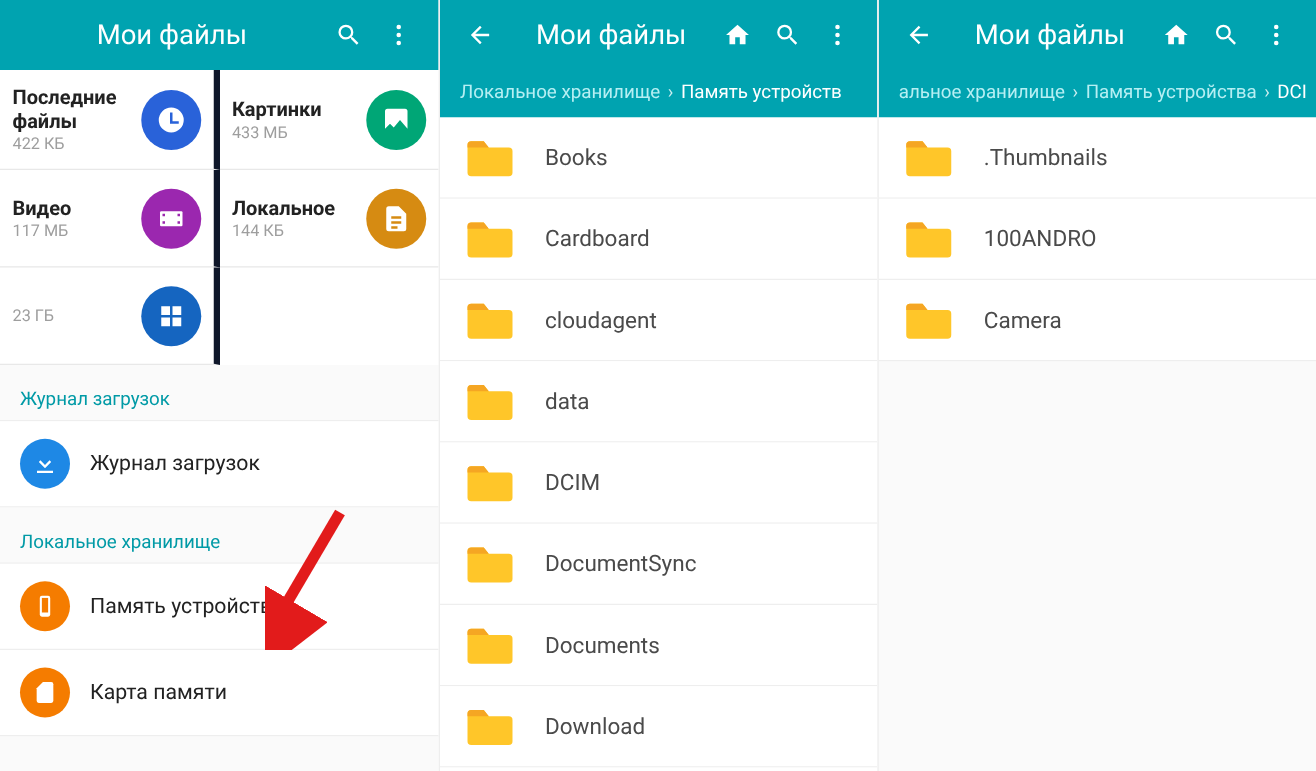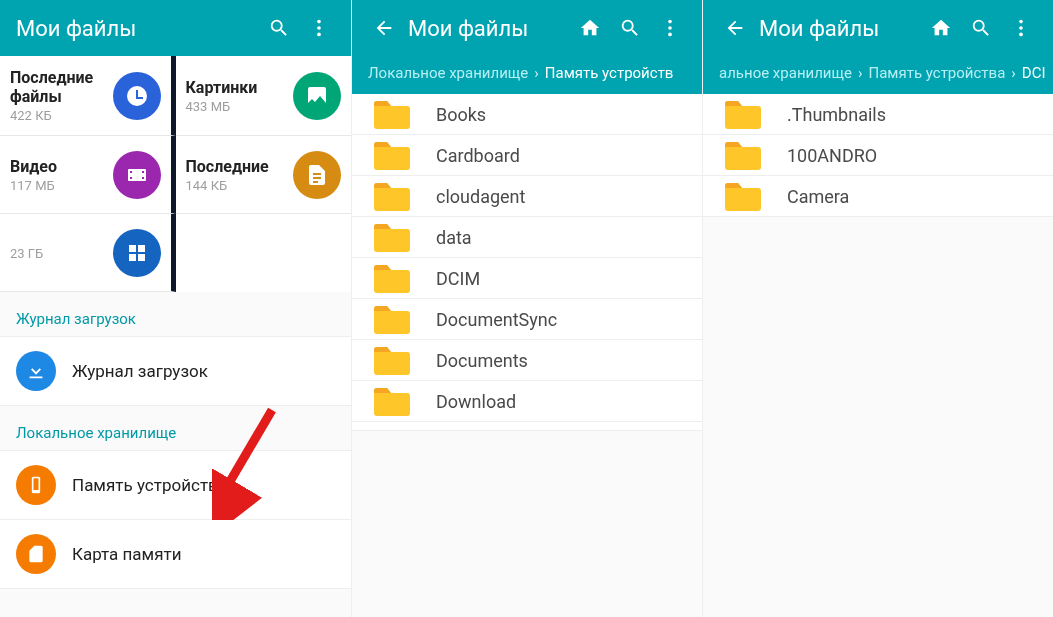--- a/index.html
+++ b/index.html
@@ -25,21 +25,21 @@
   .appbar {
     background: #00a3b0;
     color: #fff;
     height: 56px;
     display: flex;
     align-items: center;
     padding: 0 12px;
     font-size: 22px;
     font-weight: 400;
   }
-  .appbar .title { flex: 1; padding-left: 4px; }
+  .appbar .title { flex: 1; padding-left: 4px; text-align: center; }
   .appbar .icon-btn {
     width: 40px; height: 40px;
     display: flex; align-items: center; justify-content: center;
     color: #fff;
   }
   .appbar svg { fill: #fff; }
 
   .breadcrumb {
     background: #00a3b0;
     color: #b6eff3;
@@ -97,21 +97,21 @@
     width: 40px; height:40px; border-radius:50%;
     display:flex; align-items:center; justify-content:center;
     flex-shrink:0;
   }
   .row-label { font-size: 17px; color:#222; }
 
   
   .folder-list {}
   .folder-row {
     display:flex; align-items:center;
-    padding: 4px 20px;
+    padding: 16px 20px;
     border-bottom:1px solid #eee;
     gap: 24px;
     background:#fff;
   }
   .folder-icon {
     width: 40px; height: 32px; position:relative; flex-shrink:0;
   }
   .folder-icon svg { display:block; }
   .folder-name { font-size: 18px; color:#4a4a4a; }
 
@@ -174,21 +174,21 @@
             <rect x="3" y="6" width="18" height="12" rx="1"></rect>
             <rect x="5" y="8" width="2" height="2" fill="#9b27af"></rect>
             <rect x="5" y="14" width="2" height="2" fill="#9b27af"></rect>
             <rect x="17" y="8" width="2" height="2" fill="#9b27af"></rect>
             <rect x="17" y="14" width="2" height="2" fill="#9b27af"></rect>
           </svg>
         </div>
       </div>
       <div class="cat-item">
         <div class="cat-text">
-          <div class="cat-title">Последние</div>
+          <div class="cat-title">Локальное</div>
           <div class="cat-sub">144 КБ</div>
         </div>
         <div class="cat-icon" style="background:#d68b12">
           <svg width="24" height="24" viewBox="0 0 24 24" fill="#fff">
             <path d="M14 2H6a2 2 0 00-2 2v16a2 2 0 002 2h12a2 2 0 002-2V8l-6-6zM8 14h8v2H8zm0 4h5v2H8zm0-8h8v2H8z"></path>
           </svg>
         </div>
       </div>
       <div class="cat-item">
         <div class="cat-text">

